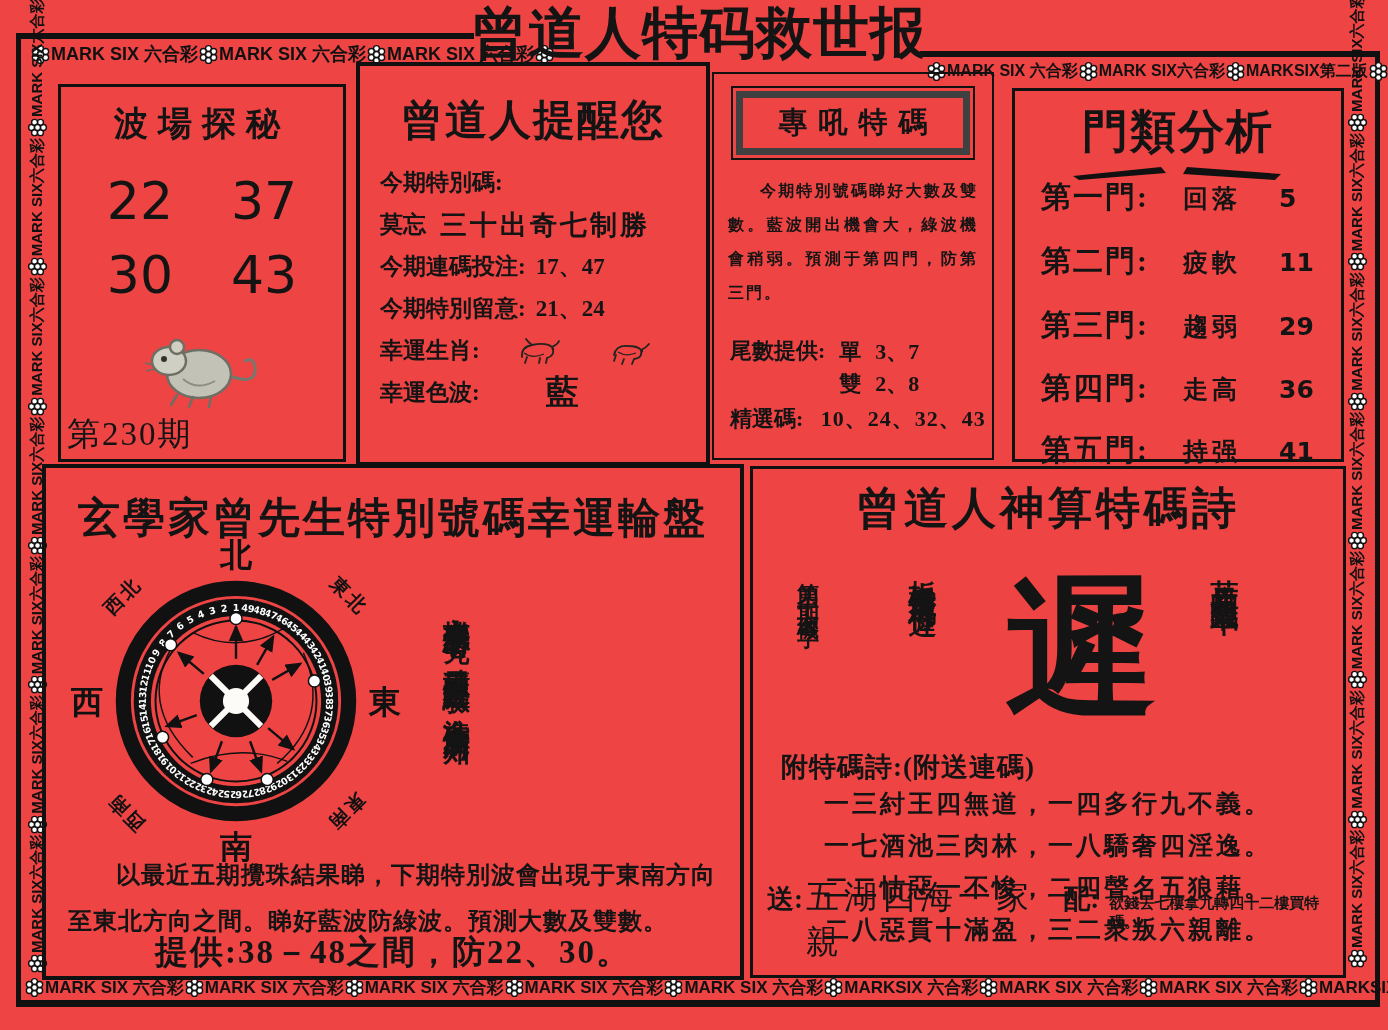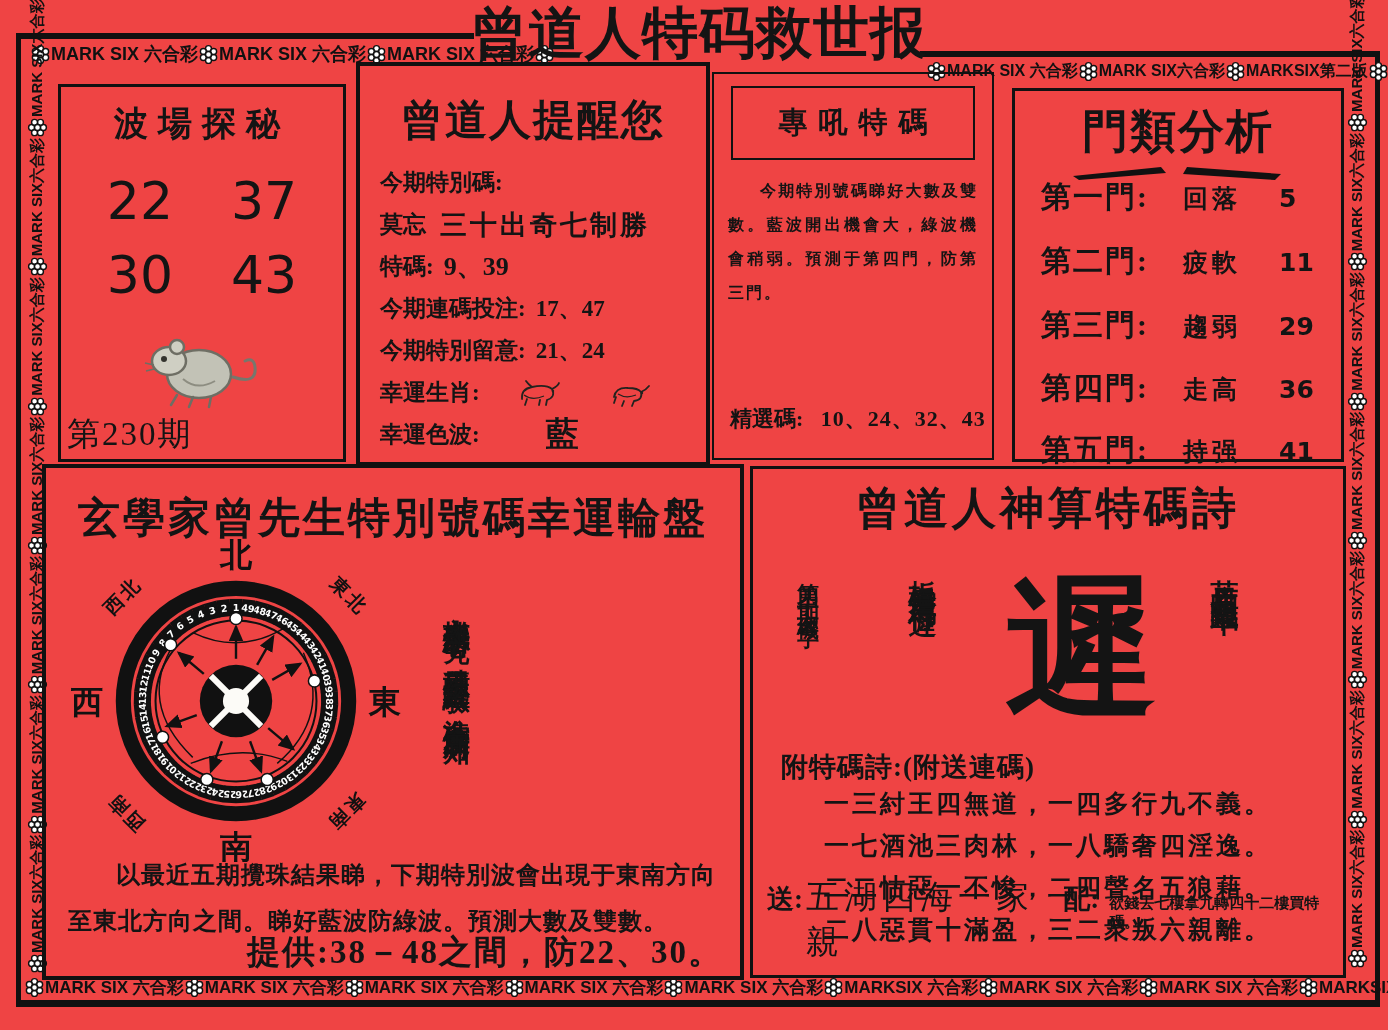--- a/index.html
+++ b/index.html
@@ -38,21 +38,21 @@
   #reminder-rows{position:absolute;left:20px;right:10px;top:102px;}
   .rrow{height:29px;margin-bottom:13px;font-size:23px;font-weight:700;display:flex;align-items:center;}
   .rrow .val{margin-left:10px;font-weight:700;}
   .rrow .big-val{font-size:27px;font-weight:800;letter-spacing:3px;margin-left:14px;}
   .rrow .blue-val{font-size:33px;font-weight:800;margin-left:66px;}
   .zodiac{width:48px;height:32px;}
   #zodiac-wrap{display:flex;gap:42px;margin-left:34px;}
   
   #box-roar{left:712px;top:72px;width:278px;height:384px;border-width:2px;}
   #roar-frame-outer{margin:12px auto 0;width:234px;border:2px solid #111;padding:3px;}
-  #roar-frame-inner{border:7px solid #ef4444;padding:5px 4px;text-align:center;
+  #roar-frame-inner{border:7px solid #404040;padding:5px 4px;text-align:center;
                     font-size:29px;font-weight:800;letter-spacing:11px;text-indent:11px;}
   #roar-para{margin:14px 14px 0;font-size:16px;font-weight:600;line-height:2.12;
              text-align:justify;letter-spacing:2px;text-indent:2em;}
   #roar-tails{position:absolute;left:16px;top:262px;font-size:22px;font-weight:700;display:flex;}
   #roar-tails .col{margin-left:14px;line-height:1.45;}
   #roar-select{position:absolute;left:16px;top:330px;font-size:22px;font-weight:700;}
   #roar-select .val{margin-left:12px;letter-spacing:1px;}
   
   #box-analysis{left:1012px;top:88px;width:326px;height:368px;}
   #box-analysis .title{margin-top:10px;text-align:center;font-family:"Liberation Sans",sans-serif;
@@ -63,21 +63,21 @@
   .arow .trend{font-size:25px;font-weight:700;width:96px;letter-spacing:4px;}
   .arow .val{font-size:25px;font-weight:600;font-family:"DejaVu Sans",sans-serif;}
   
   #box-wheel{left:42px;top:464px;width:694px;height:508px;border-width:4px;}
   #box-wheel .title{margin-top:22px;text-align:center;font-size:42px;font-weight:800;letter-spacing:3px;}
   #wheel-svg{position:absolute;left:24px;top:62px;width:332px;height:332px;}
   #wheel-vtext{position:absolute;left:380px;top:128px;height:272px;writing-mode:vertical-rl;
                font-size:27px;font-weight:600;letter-spacing:3px;line-height:2.2;}
   #wheel-para{position:absolute;left:22px;top:384px;width:652px;font-size:24px;font-weight:600;
               line-height:1.92;text-indent:2em;letter-spacing:1px;}
-  #wheel-provide{position:absolute;left:0;right:17px;top:462px;text-align:right;
+  #wheel-provide{position:absolute;left:0;right:0;top:462px;text-align:center;
                  font-size:33px;font-weight:700;letter-spacing:2px;}
   
   #box-poem{left:750px;top:466px;width:590px;height:506px;}
   #box-poem .title{margin-top:10px;text-align:center;font-size:44px;font-weight:800;letter-spacing:4px;}
   .vcol{position:absolute;writing-mode:vertical-rl;font-weight:600;}
   #poem-issue-col{left:40px;top:96px;font-size:22px;letter-spacing:7px;}
   #poem-verse-left{left:150px;top:88px;font-size:28px;letter-spacing:5px;}
   #poem-big{position:absolute;left:238px;top:88px;width:180px;height:185px;text-align:center;
             font-size:152px;line-height:185px;font-weight:900;}
   #poem-verse-right{left:452px;top:88px;font-size:28px;letter-spacing:5px;}
@@ -510,24 +510,20 @@
 
   <div class="box" id="box-reminder">
     <div class="title">曾道人提醒您</div>
     <div id="reminder-rows">
       <div class="rrow">
         <span>今期特別碼:</span>
       </div>
       <div class="rrow">
         <span>莫忘</span>
         <span class="big-val">三十出奇七制勝</span>
-      </div>
-      <div class="rrow">
-        <span>特碼:</span>
-        <span class="val" style="font-size:26px;">9、39</span>
       </div>
       <div class="rrow">
         <span>今期連碼投注:</span>
         <span class="val">17、47</span>
       </div>
       <div class="rrow">
         <span>今期特別留意:</span>
         <span class="val">21、24</span>
       </div>
       <div class="rrow">
@@ -550,20 +546,31 @@
         <span class="blue-val">藍</span>
       </div>
     </div>
   </div>
 
   <div class="box" id="box-roar">
     <div id="roar-frame-outer">
       <div id="roar-frame-inner">專吼特碼</div>
     </div>
     <div id="roar-para">今期特別號碼睇好大數及雙數。藍波開出機會大，綠波機會稍弱。預測于第四門，防第三門。</div>
+    <div id="roar-tails">
+      <span>尾數提供:</span>
+      <span class="col">
+        <div>單</div>
+        <div>雙</div>
+      </span>
+      <span class="col">
+        <div>3、7</div>
+        <div>2、8</div>
+      </span>
+    </div>
     <div id="roar-select">
       <span>精選碼:</span>
       <span class="val">10、24、32、43</span>
     </div>
   </div>
 
   <div class="box" id="box-analysis">
     <div class="title">門類分析</div>
     <svg id="analysis-underline" width="214" height="16" viewBox="0 0 214 16">
       <polygon points="2,11 90,2 95,8 8,15" fill="#111"></polygon>

